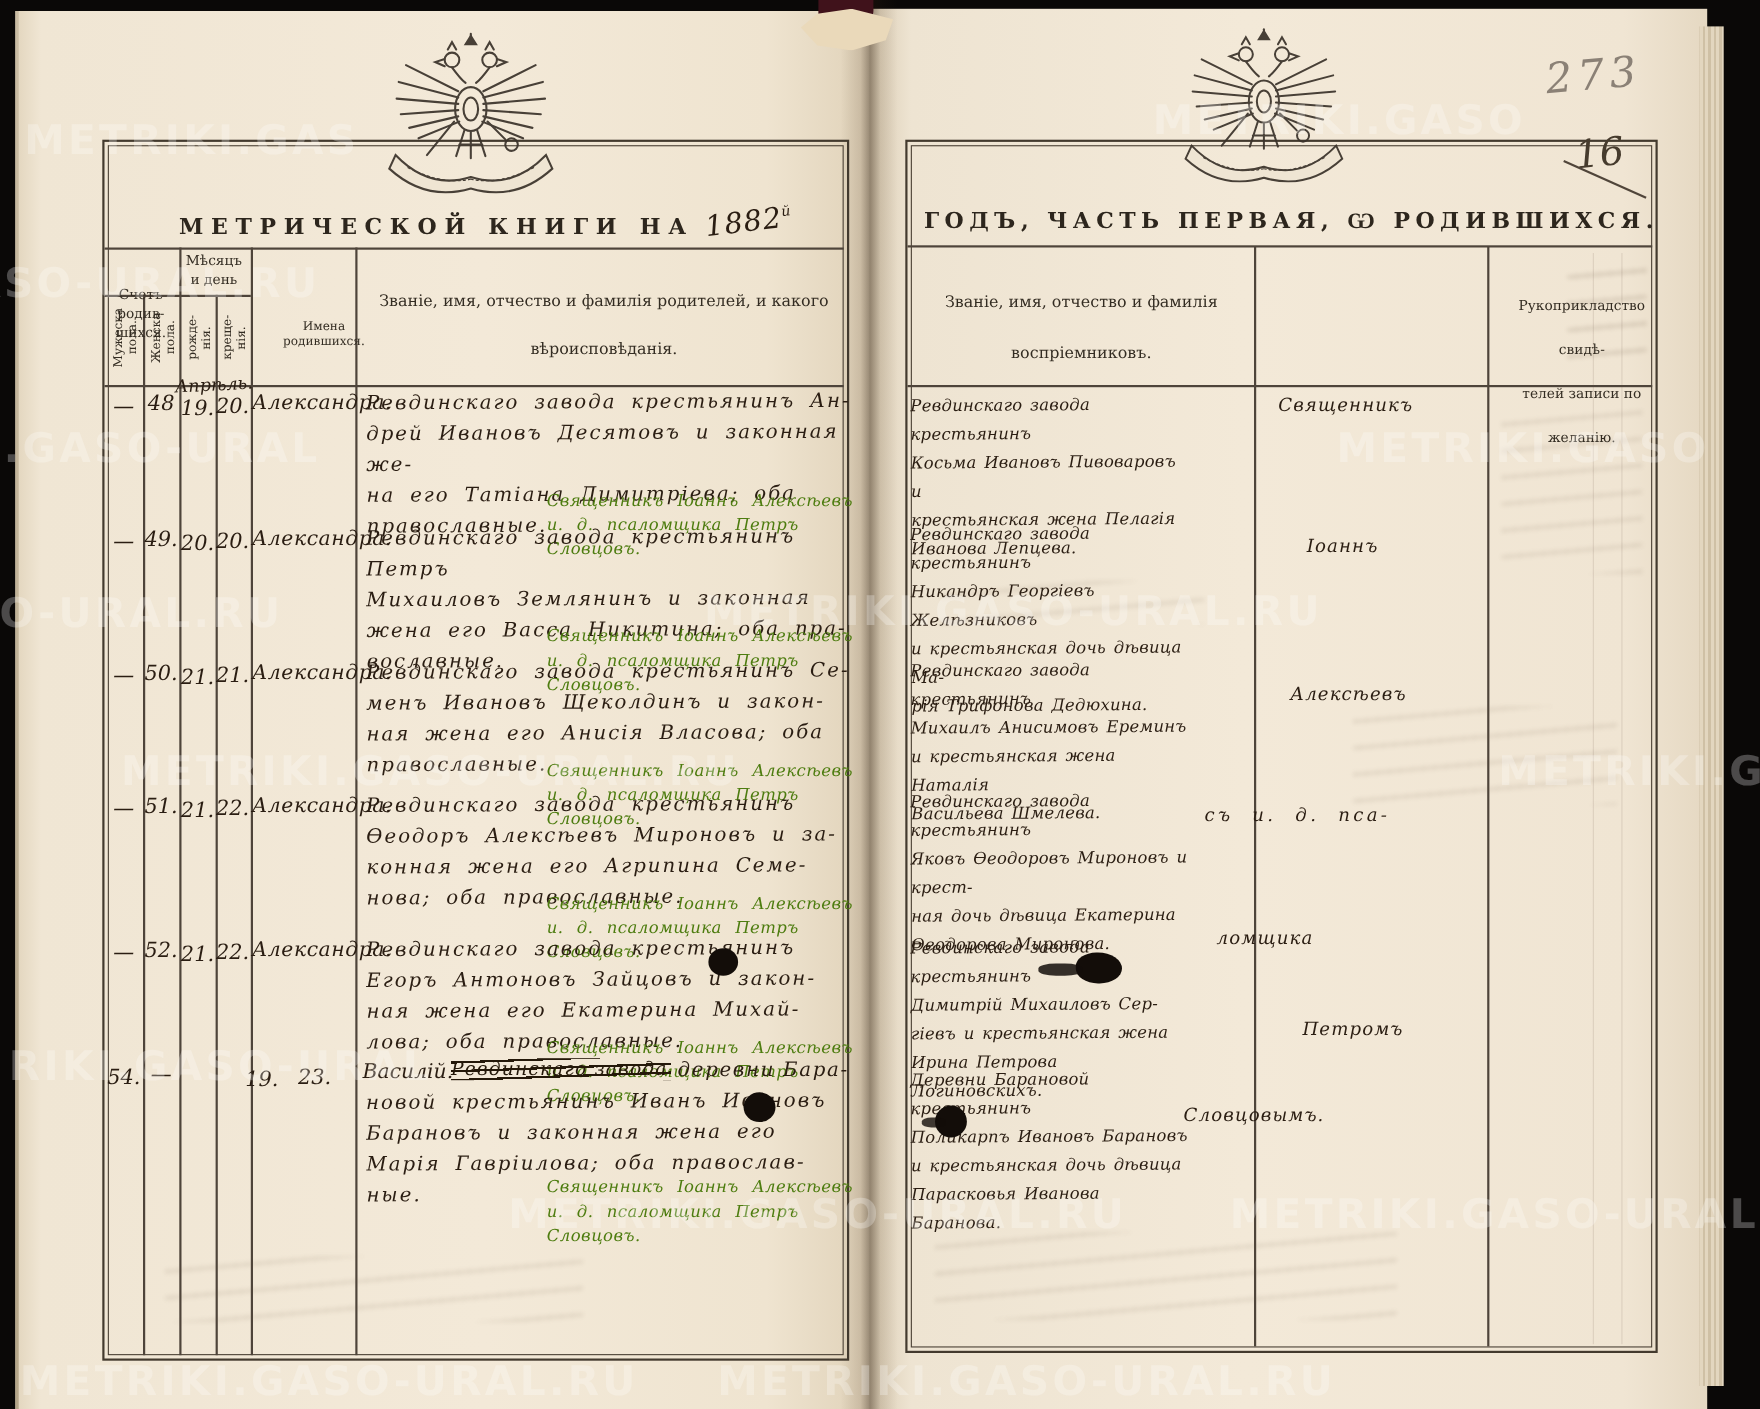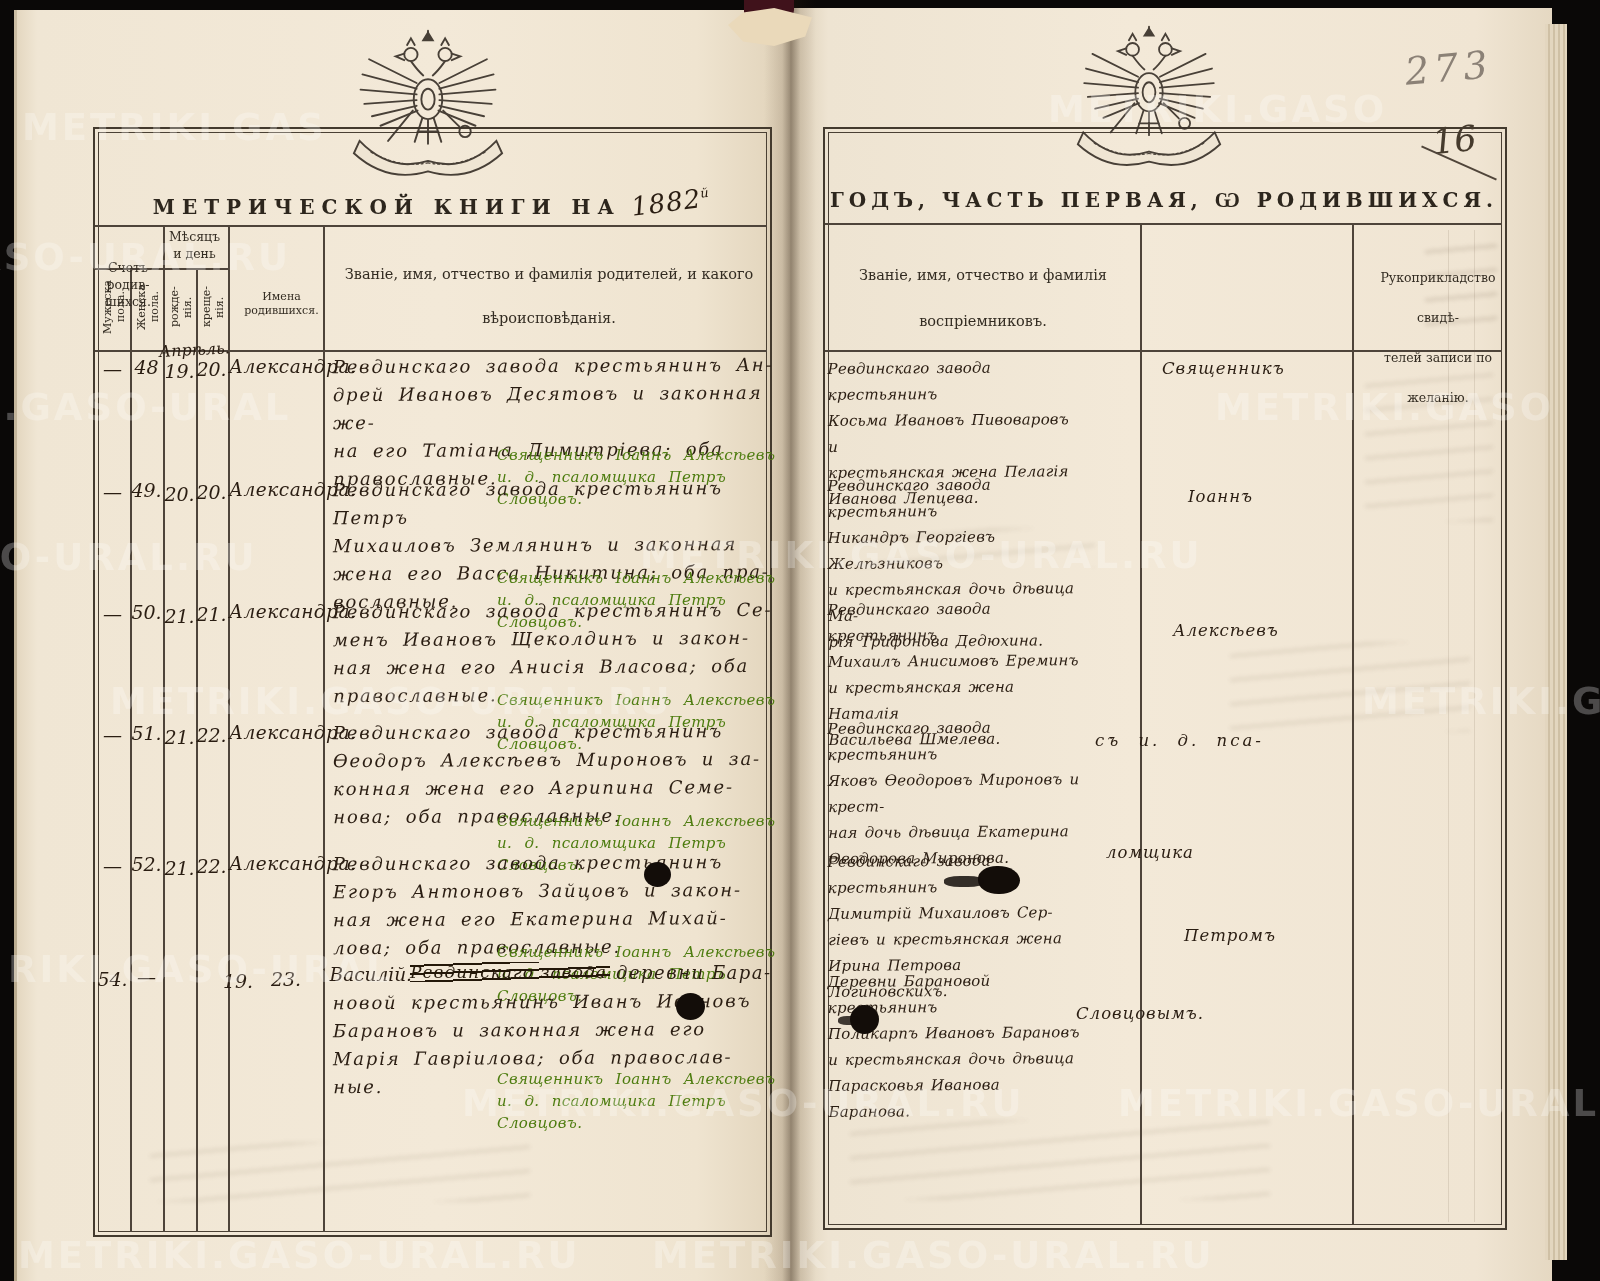--- a/index.html
+++ b/index.html
@@ -37,35 +37,35 @@
   .vl-e{left:323px;top:225px;height:1007px;}
   .vl-f{left:1140px;top:224px;height:1000px;}
   .vl-g{left:1352px;top:224px;height:1000px;}
   .hl-a{left:95px;top:225px;width:672px;}
   .hl-b{left:95px;top:268px;width:133px;}
   .hl-c{left:95px;top:350px;width:672px;}
   .hl-d{left:825px;top:223px;width:677px;}
   .hl-e{left:825px;top:350px;width:677px;}
 
   
-  .printed{position:absolute;color:#2d261d;z-index:12;}
+  .printed{position:absolute;color:#2d261d;z-index:12;margin-left:10px;}
   .title{font-weight:bold;font-size:20px;letter-spacing:7px;text-align:center;
          display:flex;justify-content:center;align-items:baseline;gap:10px;}
   .title-l{left:95px;top:190px;width:673px;}
   .title-r{left:825px;top:188px;width:678px;letter-spacing:5px;}
   .year-hand{font-weight:normal;font-style:italic;font-size:26px;letter-spacing:1px;
              transform:rotate(-7deg);position:relative;top:-3px;color:#2a1d12;}
   .year-sup{font-size:13px;vertical-align:super;}
   .hdr{position:absolute;color:#332c22;text-align:center;white-space:pre-line;z-index:12;}
   .hdr-count{left:94px;top:228px;width:68px;font-size:12.5px;line-height:17px;margin-top:31px;}
   .hdr-month{left:162px;top:228px;width:65px;font-size:12.5px;line-height:17px;}
   .vtext{writing-mode:vertical-rl;transform:rotate(180deg);white-space:pre-line;
          font-size:11px;line-height:13px;height:78px;width:26px;top:268px;text-align:center;}
   .hv-m{left:101px;} .hv-f{left:135px;} .hv-b{left:168px;} .hv-k{left:200px;}
-  .hdr-names{left:229px;top:290px;width:105px;font-size:11px;line-height:14px;}
+  .hdr-names{left:229px;top:290px;width:105px;font-size:11px;line-height:14px;padding-left:13px;}
   .hdr-parents{left:330px;top:252px;width:438px;font-size:14.5px;line-height:44px;}
   .hdr-god{left:828px;top:252px;width:310px;font-size:14.5px;line-height:46px;}
   .hdr-off{left:1142px;top:256px;width:208px;font-size:13.5px;line-height:44px;}
   .hdr-sig{left:1355px;top:258px;width:146px;font-size:12.5px;line-height:40px;padding-left:10px;}
   .lrow,.rrow{position:absolute;left:0;width:1600px;height:0;z-index:14;}
   .lr1{top:352px}.lr2{top:475px}.lr3{top:597px}.lr4{top:718px}.lr5{top:849px}.lr6{top:962px}
   .rr1{top:355px}.rr2{top:472px}.rr3{top:596px}.rr4{top:715px}.rr5{top:848px}.rr6{top:968px}
   .cell{position:absolute;font-style:italic;color:#2a1d12;}
   .num{font-size:19px;}
   .c-m{left:96px;width:33px;text-align:center;top:6px;}

